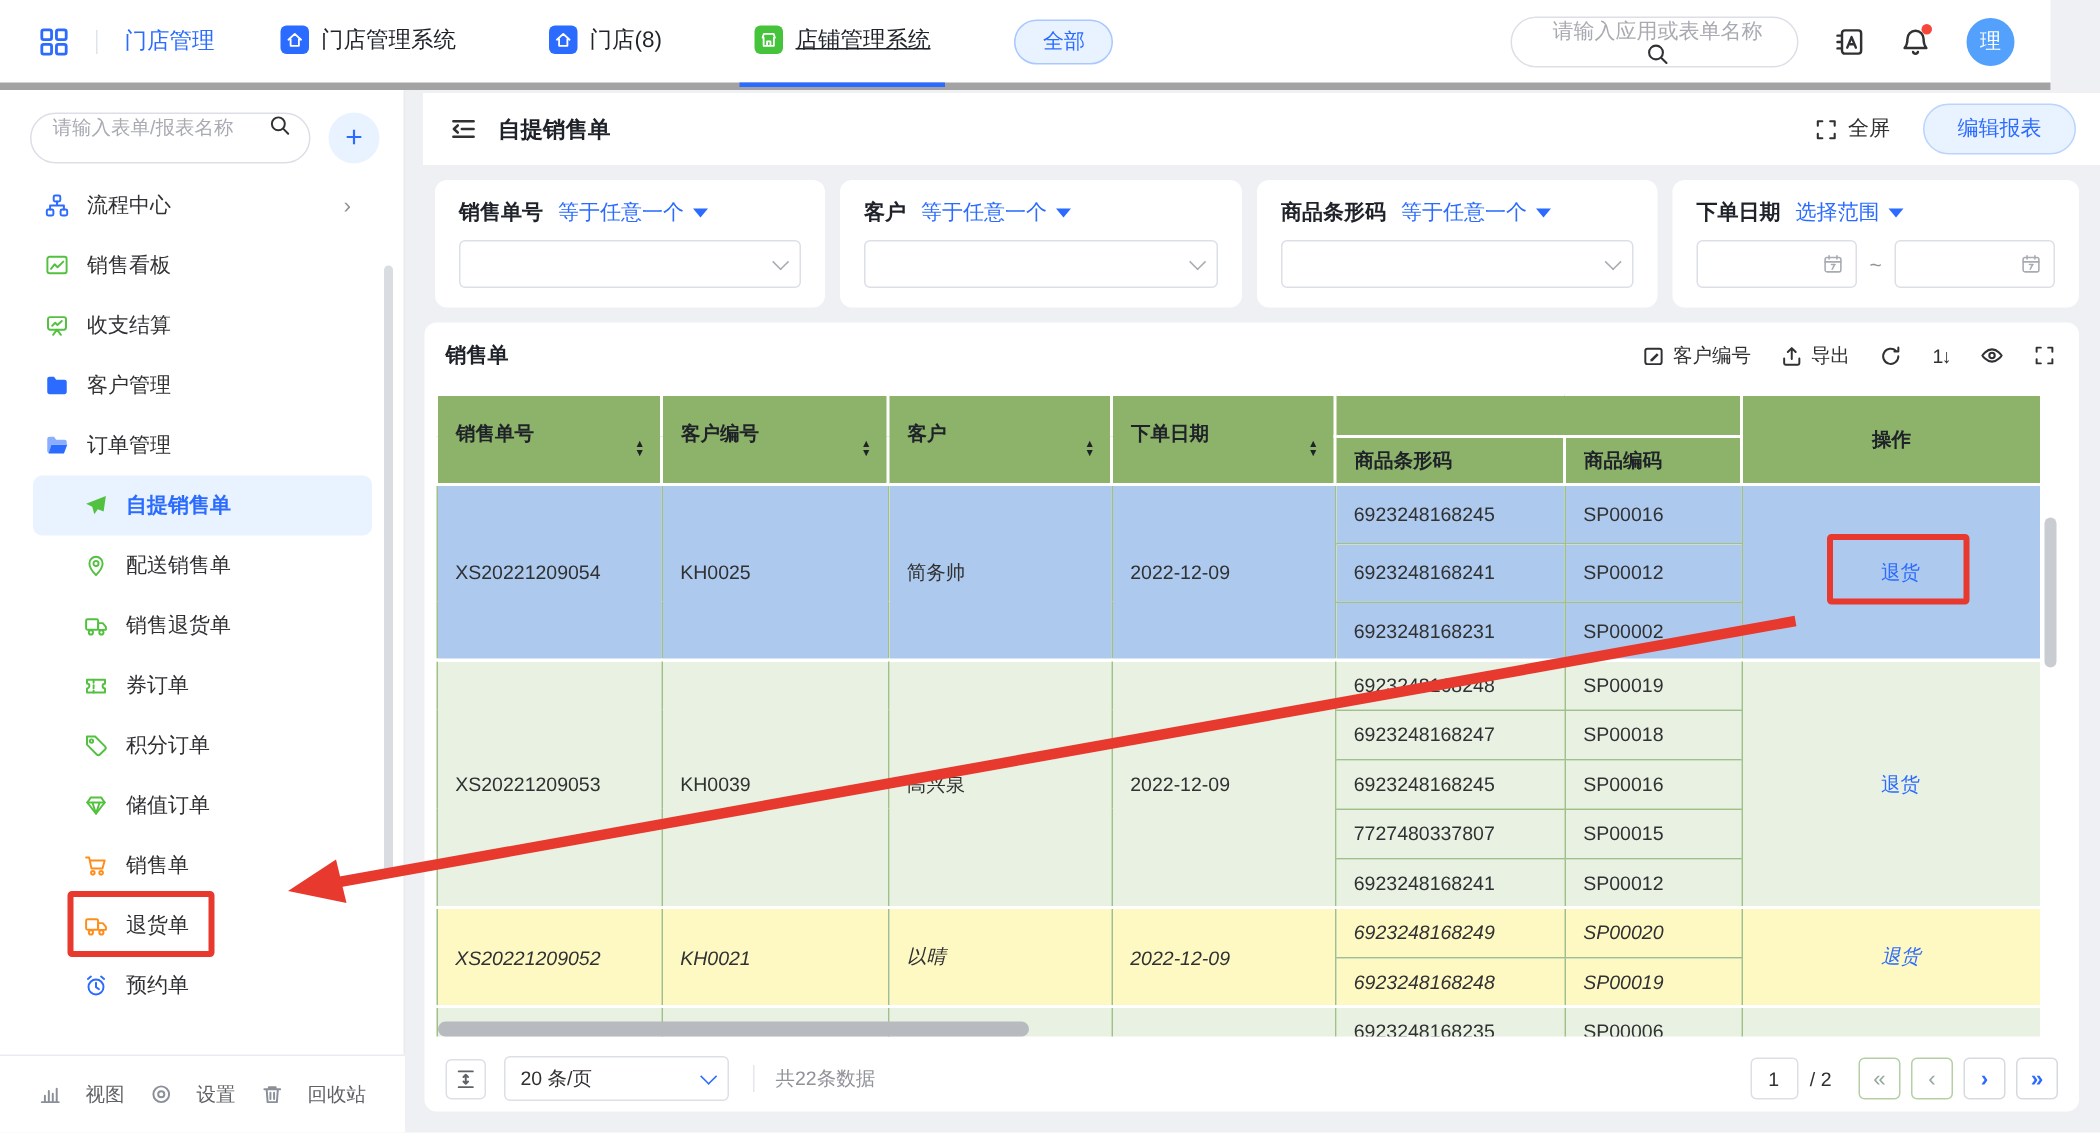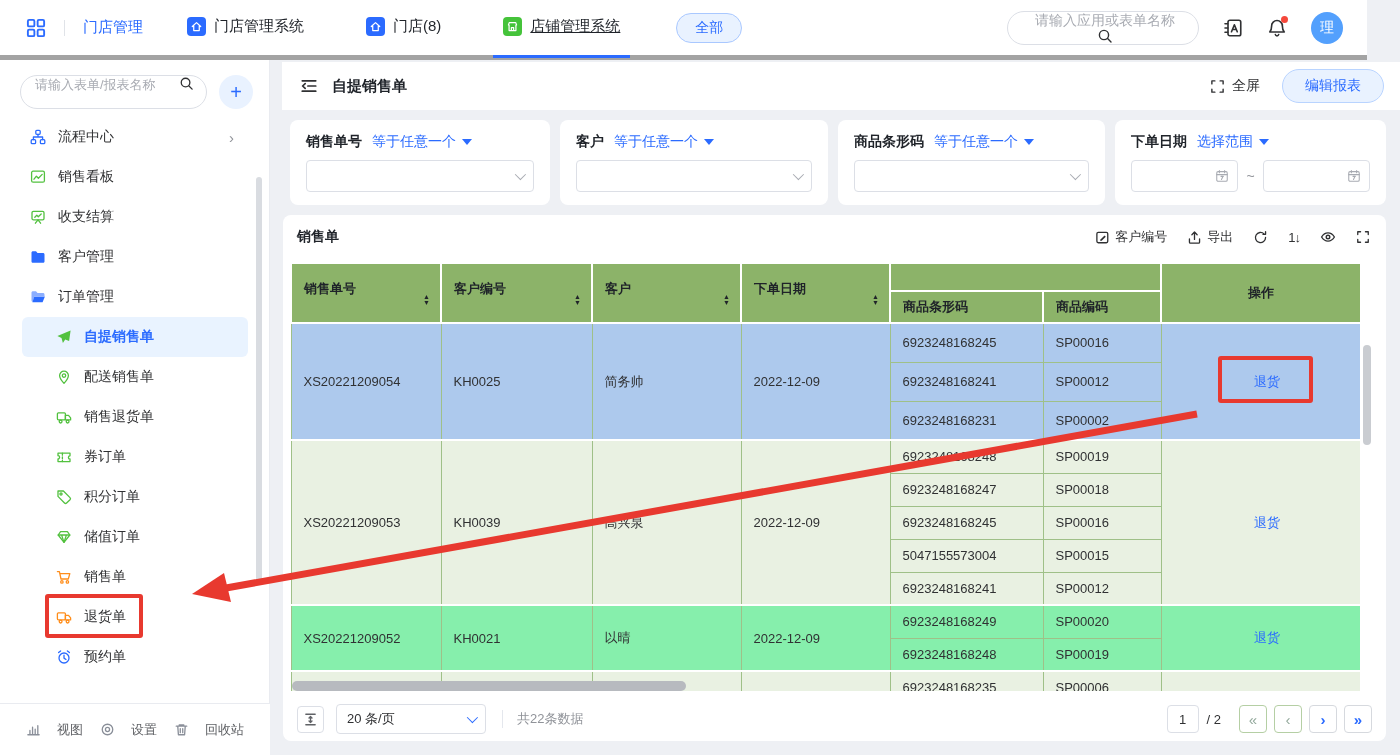--- a/index.html
+++ b/index.html
@@ -85,21 +85,21 @@
   .sortnum { font-size:13px; letter-spacing:-1px; }
 
   .table-clip { position:absolute; left:7px; top:47px; width:1070px; height:429px; overflow:hidden; }
   table.grid { border-collapse:collapse; table-layout:fixed; width:1070px; font-size:13px; }
   table.grid th { background:#8cb369; color:#1f2329; font-weight:bold; border:2px solid #fff; text-align:left; padding:0 0 0 12px; }
   table.grid th.center { text-align:center; padding:0; }
   table.grid td { border:1px solid #9fc088; padding:0 0 0 12px; color:#303133; vertical-align:middle; overflow:hidden; white-space:nowrap; }
   tr.grp > td { border-top:2px solid #ffffff; }
   tr.bg-blue  > td { background:#adc9ed; }
   tr.bg-green > td { background:#e9f1e2; }
-  tr.bg-white > td { background:#86efac; }
+  tr.bg-white > td { background:#fef9c3;font-style:italic; }
   td.action { text-align:center; padding:0; }
   td.action span { color:#2b6bff; cursor:pointer; }
   .sorter { display:inline-flex; flex-direction:column; float:right; margin-right:10px; margin-top:14px;
             font-size:7px; line-height:6.5px; color:#1f2329; }
 
   .hscroll { position:absolute; left:9px; top:466px; width:394px; height:10px; background:#b7babf; border-radius:5px; cursor:pointer; }
   .vscroll { position:absolute; left:1080px; top:130px; width:8px; height:100px; background:#c9ccd1; border-radius:4px; cursor:pointer; }
 
   .tc-footer { position:absolute; left:0; bottom:0; width:1103px; height:44px; display:flex; align-items:center; padding:0 14px; }
   .sizer-btn { width:27px; height:27px; border:1px solid #dcdfe6; border-radius:4px; display:flex; align-items:center;
@@ -541,21 +541,21 @@
             </tr>
             <tr class="bg-green" style="height:33px">
               <td>6923248168247</td>
               <td>SP00018</td>
             </tr>
             <tr class="bg-green" style="height:33px">
               <td>6923248168245</td>
               <td>SP00016</td>
             </tr>
             <tr class="bg-green" style="height:33px">
-              <td>5047155573004</td>
+              <td>7727480337807</td>
               <td>SP00015</td>
             </tr>
             <tr class="bg-green" style="height:33px">
               <td>6923248168241</td>
               <td>SP00012</td>
             </tr>
             <tr class="bg-white grp" style="height:33px">
               <td rowspan="2">XS20221209052</td>
               <td rowspan="2">KH0021</td>
               <td rowspan="2">以晴</td>

